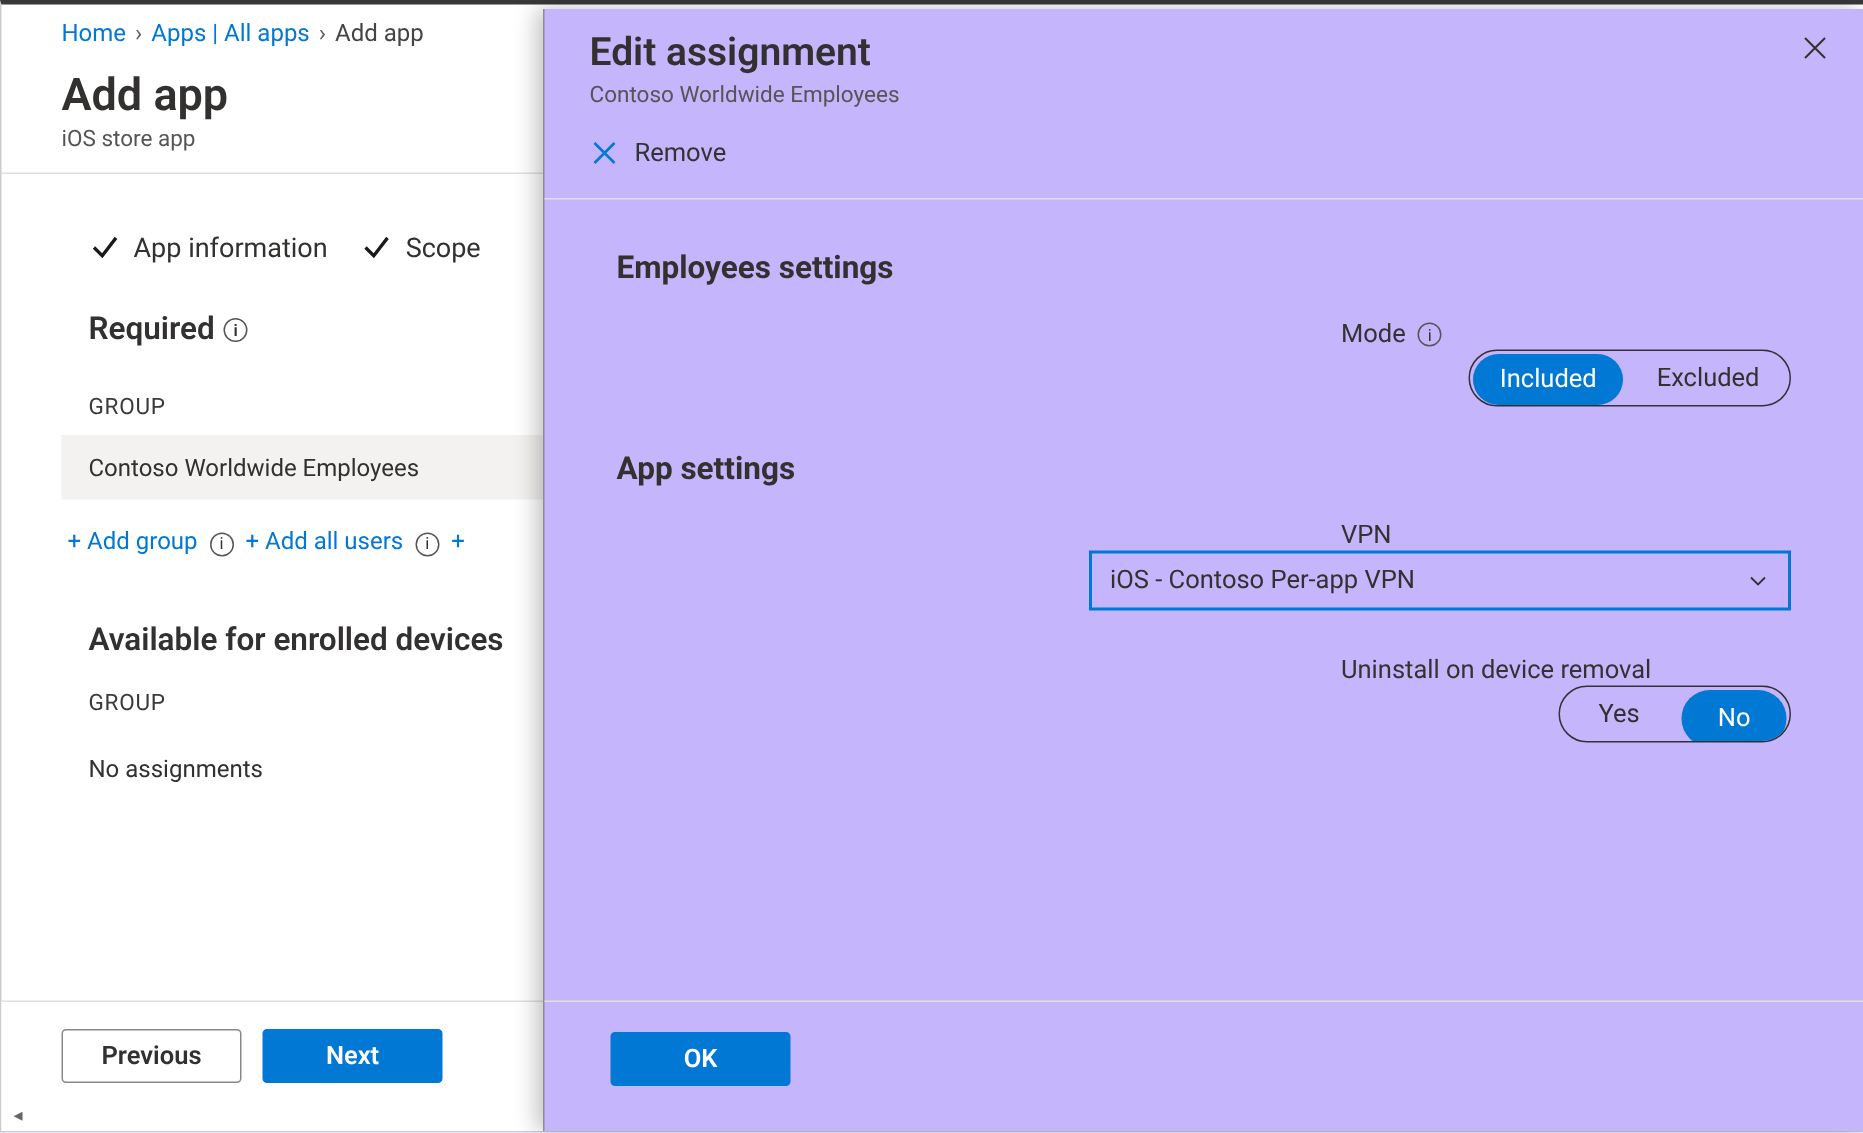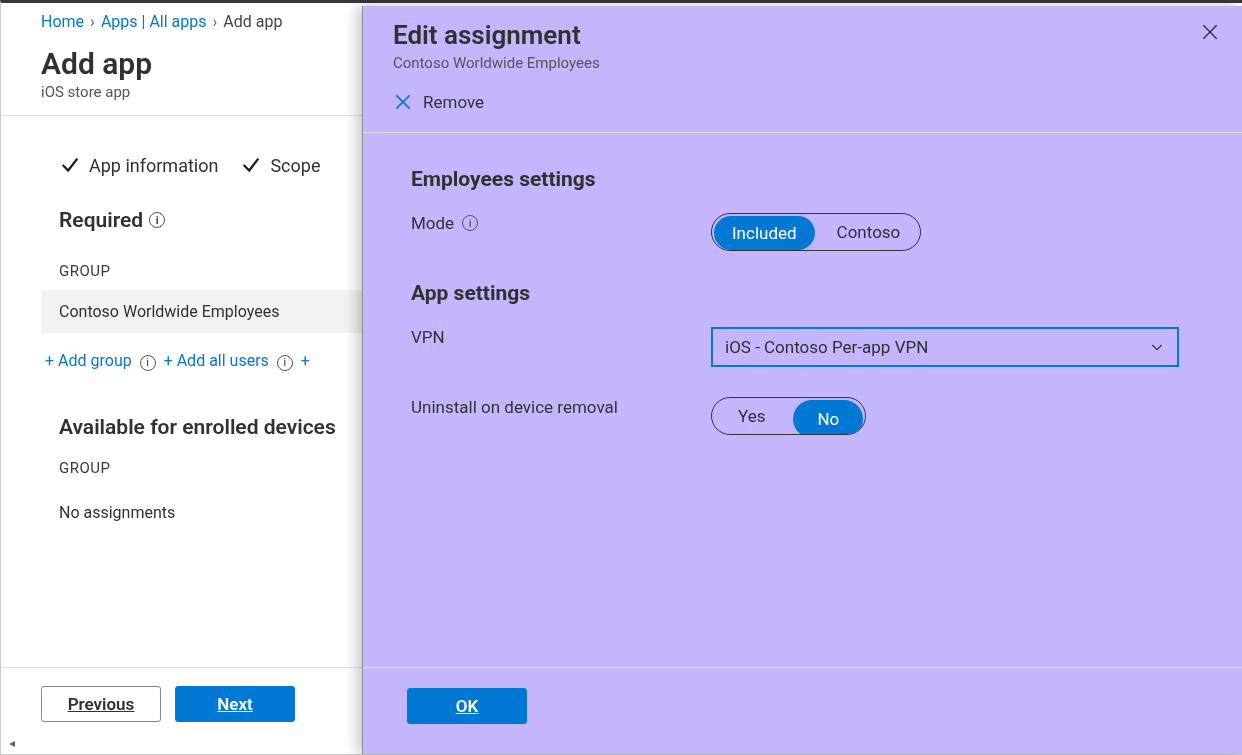--- a/index.html
+++ b/index.html
@@ -51,21 +51,21 @@
 
   .footer-bar {
     position:absolute; left:0; width:362px; bottom:0;
     border-top:1px solid #e1dfdd; background:#fff;
     padding: 18px 0 32px 40px;
     display:flex; gap:14px;
   }
   .btn {
     min-width:120px; height:36px; font-size:17px; font-weight:600;
     display:inline-flex; align-items:center; justify-content:center;
-    border-radius:3px; cursor:pointer;text-decoration:underline;
+    border-radius:3px; cursor:pointer;
   }
   .btn-secondary { border:1px solid #8a8886; background:#fff; color:#323130; }
   .btn-primary { border:1px solid #0078d4; background:#0078d4; color:#fff; }
 
   .scroll-left-arrow {
     position:absolute; left:4px; bottom:4px; width:14px; height:14px; 
     display:flex; align-items:center; justify-content:center; color:#666; font-size:12px;
   }
 
   
@@ -86,21 +86,21 @@
   .panel-close {
     position:absolute; right:22px; top:16px; cursor:pointer;
   }
   .panel-close svg { width:20px; height:20px; }
   .panel-toolbar { padding: 20px 30px 16px 30px; }
   .remove-btn { display:inline-flex; align-items:center; gap:10px; color:#333; cursor:pointer; font-size:17px;}
   .remove-btn svg { width:20px; height:20px; stroke:#0078d4; }
   .panel-divider { border-top:1px solid #e1dfdd; height:0;}
   .panel-content { padding: 34px 48px 0 48px; flex:1; overflow:auto;}
   .panel-section-title { font-size:21px; font-weight:700; margin:0 0 22px 0;}
-  .form-row { display:flex; align-items:flex-start; margin-bottom:30px;}
+  .form-row { display:flex; align-items:flex-end; margin-bottom:30px;flex-direction:column;}
   .form-label { width:300px; font-size:17px; color:#333; display:flex; align-items:center; gap:8px;}
   .toggle-pill {
     display:inline-flex; border:1px solid #333; border-radius:26px; overflow:hidden; height:38px;
   }
   .toggle-opt { padding: 0 20px; display:flex; align-items:center; font-size:17px; cursor:pointer;}
   .toggle-opt.active { background:#0078d4; color:#fff; border-radius:26px; margin:2px; padding:0 18px; height:34px;}
   .toggle-opt.active-right { background:#0078d4; color:#fff; border-radius:26px; margin:2px; padding:0 24px; height:38px;}
   .dropdown {
     width: 468px; height:40px; border:2px solid #0078d4; border-radius:0;
     display:flex; align-items:center; padding:0 12px; justify-content:space-between;
@@ -199,21 +199,21 @@
     <div class="panel-content">
       <div class="panel-section-title">Employees settings</div>
 
       <div class="form-row">
         <div class="form-label">
           <span>Mode</span>
           <span class="info-circle">i</span>
         </div>
         <div class="toggle-pill">
           <div class="toggle-opt active">Included</div>
-          <div class="toggle-opt">Contoso</div>
+          <div class="toggle-opt">Excluded</div>
         </div>
       </div>
 
       <div class="panel-section-title" style="margin-top:24px;">App settings</div>
 
       <div class="form-row">
         <div class="form-label">
           <span>VPN</span>
         </div>
         <div class="dropdown">

